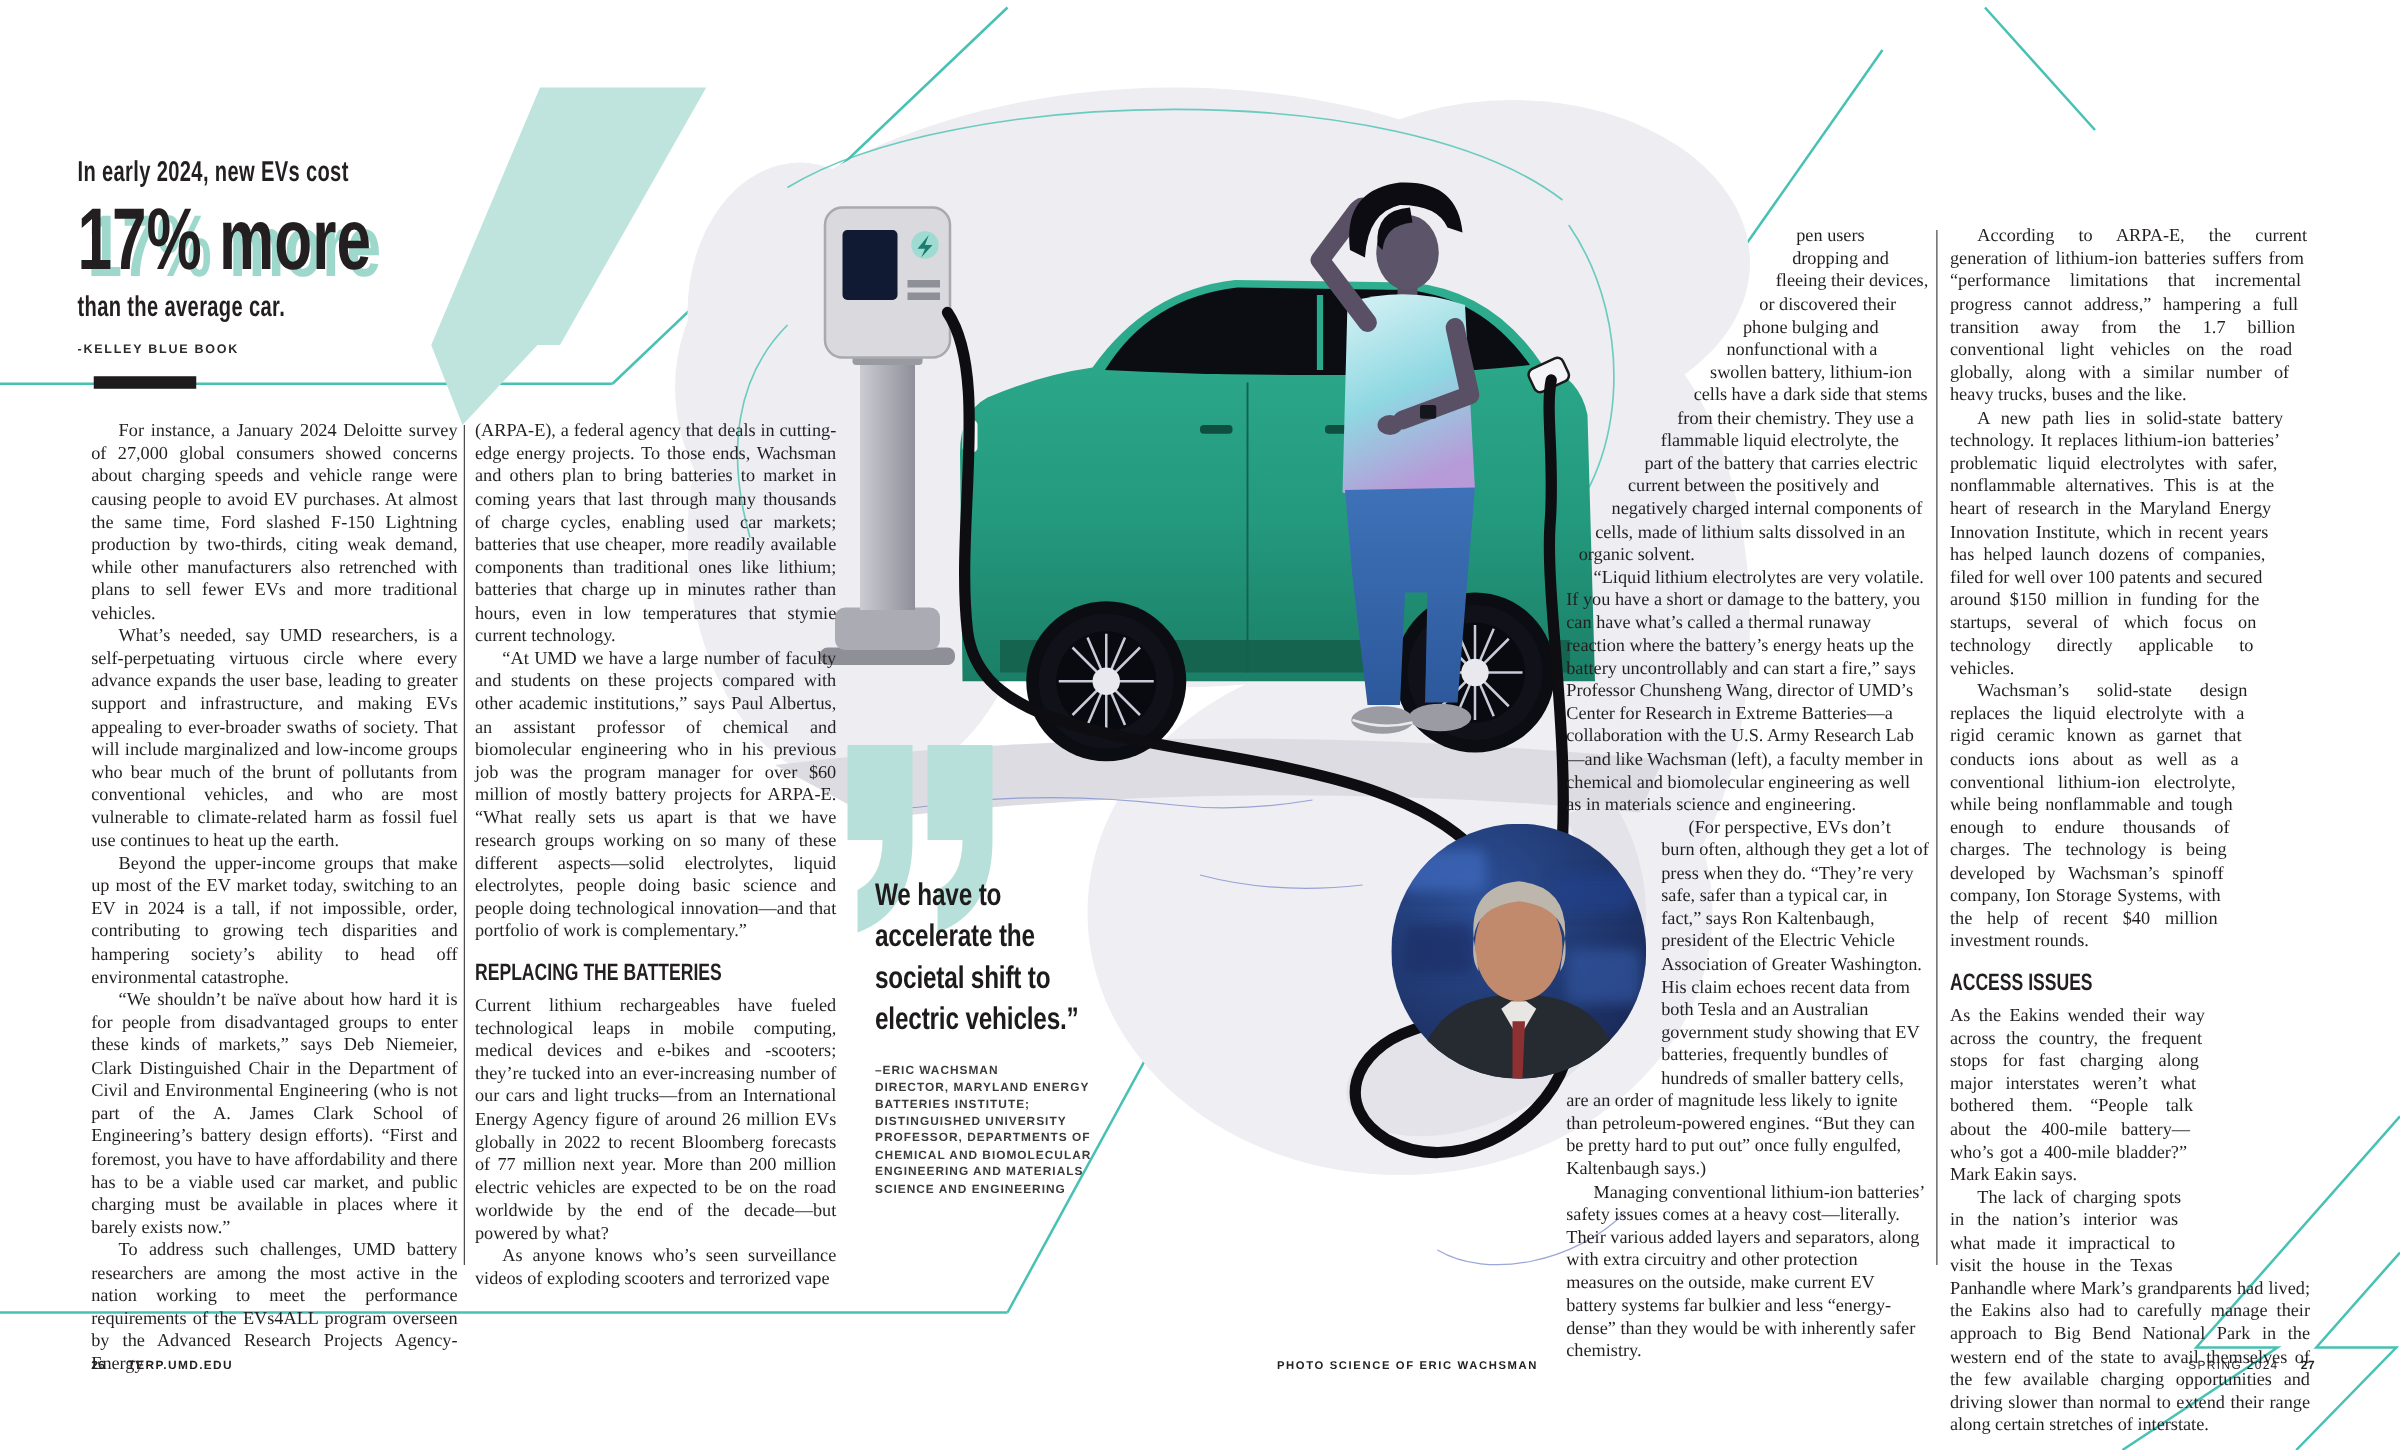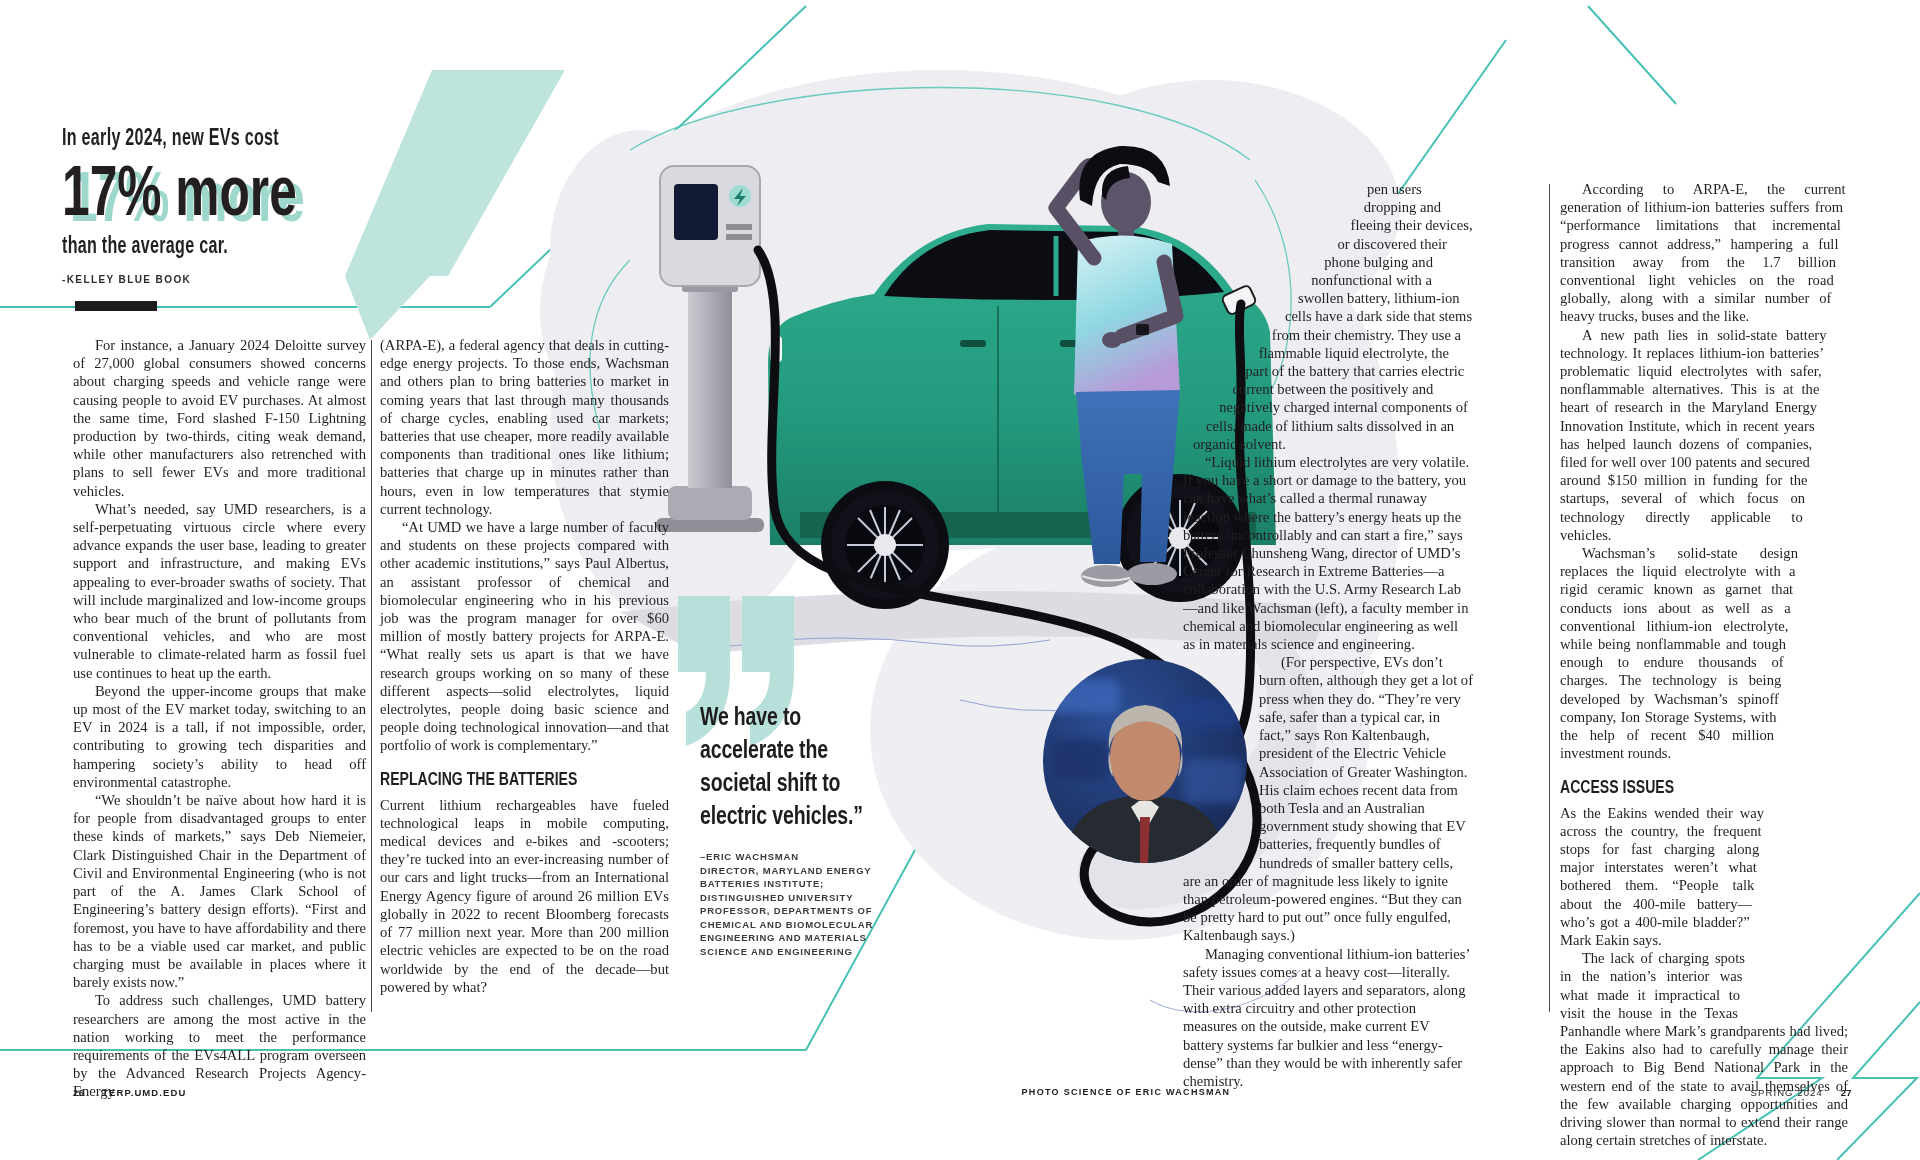--- a/index.html
+++ b/index.html
@@ -18,21 +18,21 @@
   .k2{margin-top:2px;}
   .ksrc{margin-top:16px;font-family:"Liberation Sans",sans-serif;font-weight:700;font-size:10px;
         letter-spacing:1.4px;color:#2d2a2b;}
   .bar{position:absolute;left:75px;top:301px;width:82px;height:10px;background:#1d1b1c;z-index:2;}
   
   .col{position:absolute;z-index:2;font-size:14.6px;line-height:18.2px;text-align:justify;}
   .col p{margin:0;text-indent:1.5em;}
   .col p.ni{text-indent:0;}
   .col1{left:73px;top:336px;width:293px;}
   .col2{left:380px;top:336px;width:289px;}
-  .col3{left:1183px;top:180px;width:290px;text-align:left;}
+  .col3{left:1253px;top:180px;width:290px;text-align:left;}
   .col3 p{text-align:left;}
   .col4{left:1560px;top:180px;width:288px;}
   .vrule{position:absolute;width:1px;background:#4d4d4d;z-index:2;}
   .vr-left{left:371px;top:340px;height:672px;}
   .vr-right{left:1549px;top:184px;height:828px;}
   .sec{font-family:"Liberation Sans",sans-serif;font-weight:700;font-size:19px;line-height:22px;
        transform:scaleX(.74);transform-origin:0 50%;white-space:nowrap;margin:13px 0 6px;text-indent:0;}
   
   .diag-float{float:left;width:178px;height:255px;margin-right:6px;
               shape-outside:polygon(0 0,100% 0,0 100%);shape-margin:8px;}
@@ -221,20 +221,21 @@
     <p>Beyond the upper-income groups that make up most of the EV market today, switching to an EV in 2024 is a tall, if not impossible, order, contributing to growing tech disparities and hampering society’s ability to head off environmental catastrophe.</p>
     <p>“We shouldn’t be naïve about how hard it is for people from disadvantaged groups to enter these kinds of markets,” says Deb Niemeier, Clark Distinguished Chair in the Department of Civil and Environmental Engineering (who is not part of the A. James Clark School of Engineering’s battery design efforts). “First and foremost, you have to have affordability and there has to be a viable used car market, and public charging must be available in places where it barely exists now.”</p>
     <p>To address such challenges, UMD battery researchers are among the most active in the nation working to meet the performance requirements of the EVs4ALL program overseen by the Advanced Research Projects Agency-Energy</p>
   </div>
   <div class="vrule vr-left"></div>
   <div class="col col2">
     <p class="ni">(ARPA-E), a federal agency that deals in cutting-edge energy projects. To those ends, Wachsman and others plan to bring batteries to market in coming years that last through many thousands of charge cycles, enabling used car markets; batteries that use cheaper, more readily available components than traditional ones like lithium; batteries that charge up in minutes rather than hours, even in low temperatures that stymie current technology.</p>
     <p>“At UMD we have a large number of faculty and students on these projects compared with other academic institutions,” says Paul Albertus, an assistant professor of chemical and biomolecular engineering who in his previous job was the program manager for over $60 million of mostly battery projects for ARPA-E. “What really sets us apart is that we have research groups working on so many of these different aspects—solid electrolytes, liquid electrolytes, people doing basic science and people doing technological innovation—and that portfolio of work is complementary.”</p>
     <h3 class="sec">REPLACING THE BATTERIES</h3>
     <p class="ni">Current lithium rechargeables have fueled technological leaps in mobile computing, medical devices and e-bikes and -scooters; they’re tucked into an ever-increasing number of our cars and light trucks—from an International Energy Agency figure of around 26 million EVs globally in 2022 to recent Bloomberg forecasts of 77 million next year. More than 200 million electric vehicles are expected to be on the road worldwide by the end of the decade—but powered by what?</p>
+    <p>As anyone knows who’s seen surveillance videos of exploding scooters and terrorized vape</p>
   </div>
 
   <div class="pq">
     <div class="ql">We have to</div>
     <div class="ql">accelerate the</div>
     <div class="ql">societal shift to</div>
     <div class="ql">electric vehicles.”</div>
     <div class="pq-att">
       <div>–ERIC WACHSMAN</div>
       <div>DIRECTOR, MARYLAND ENERGY</div>

